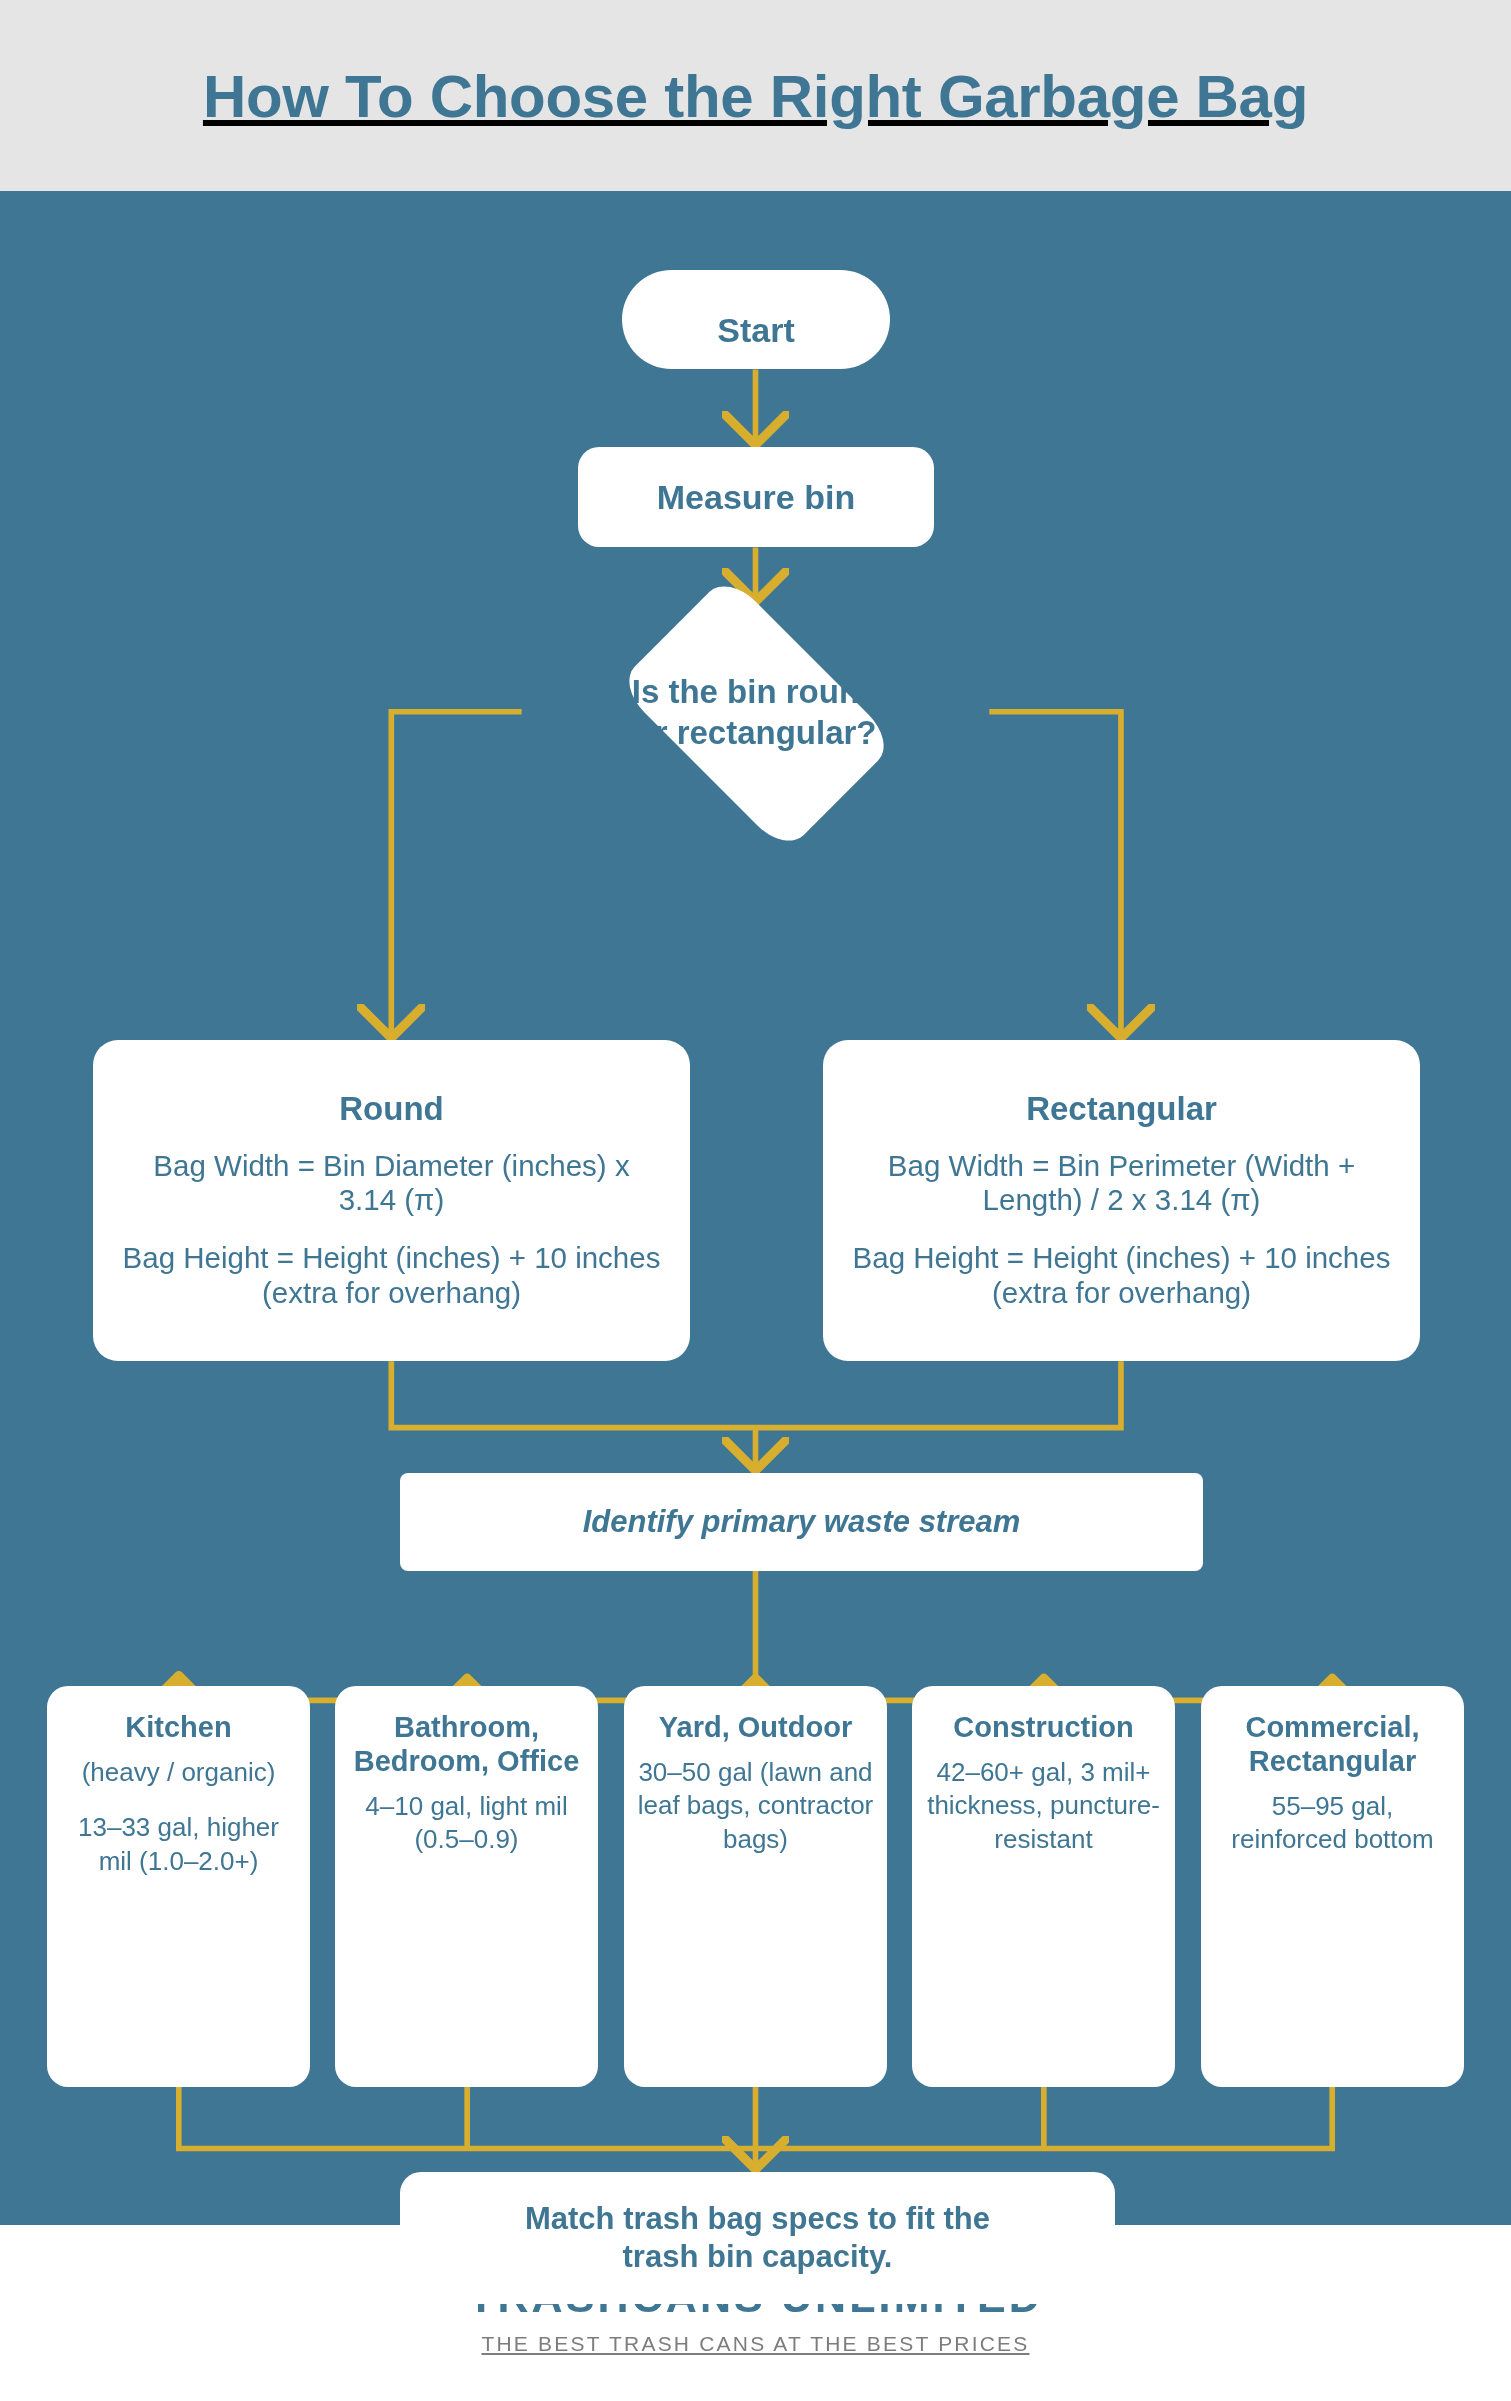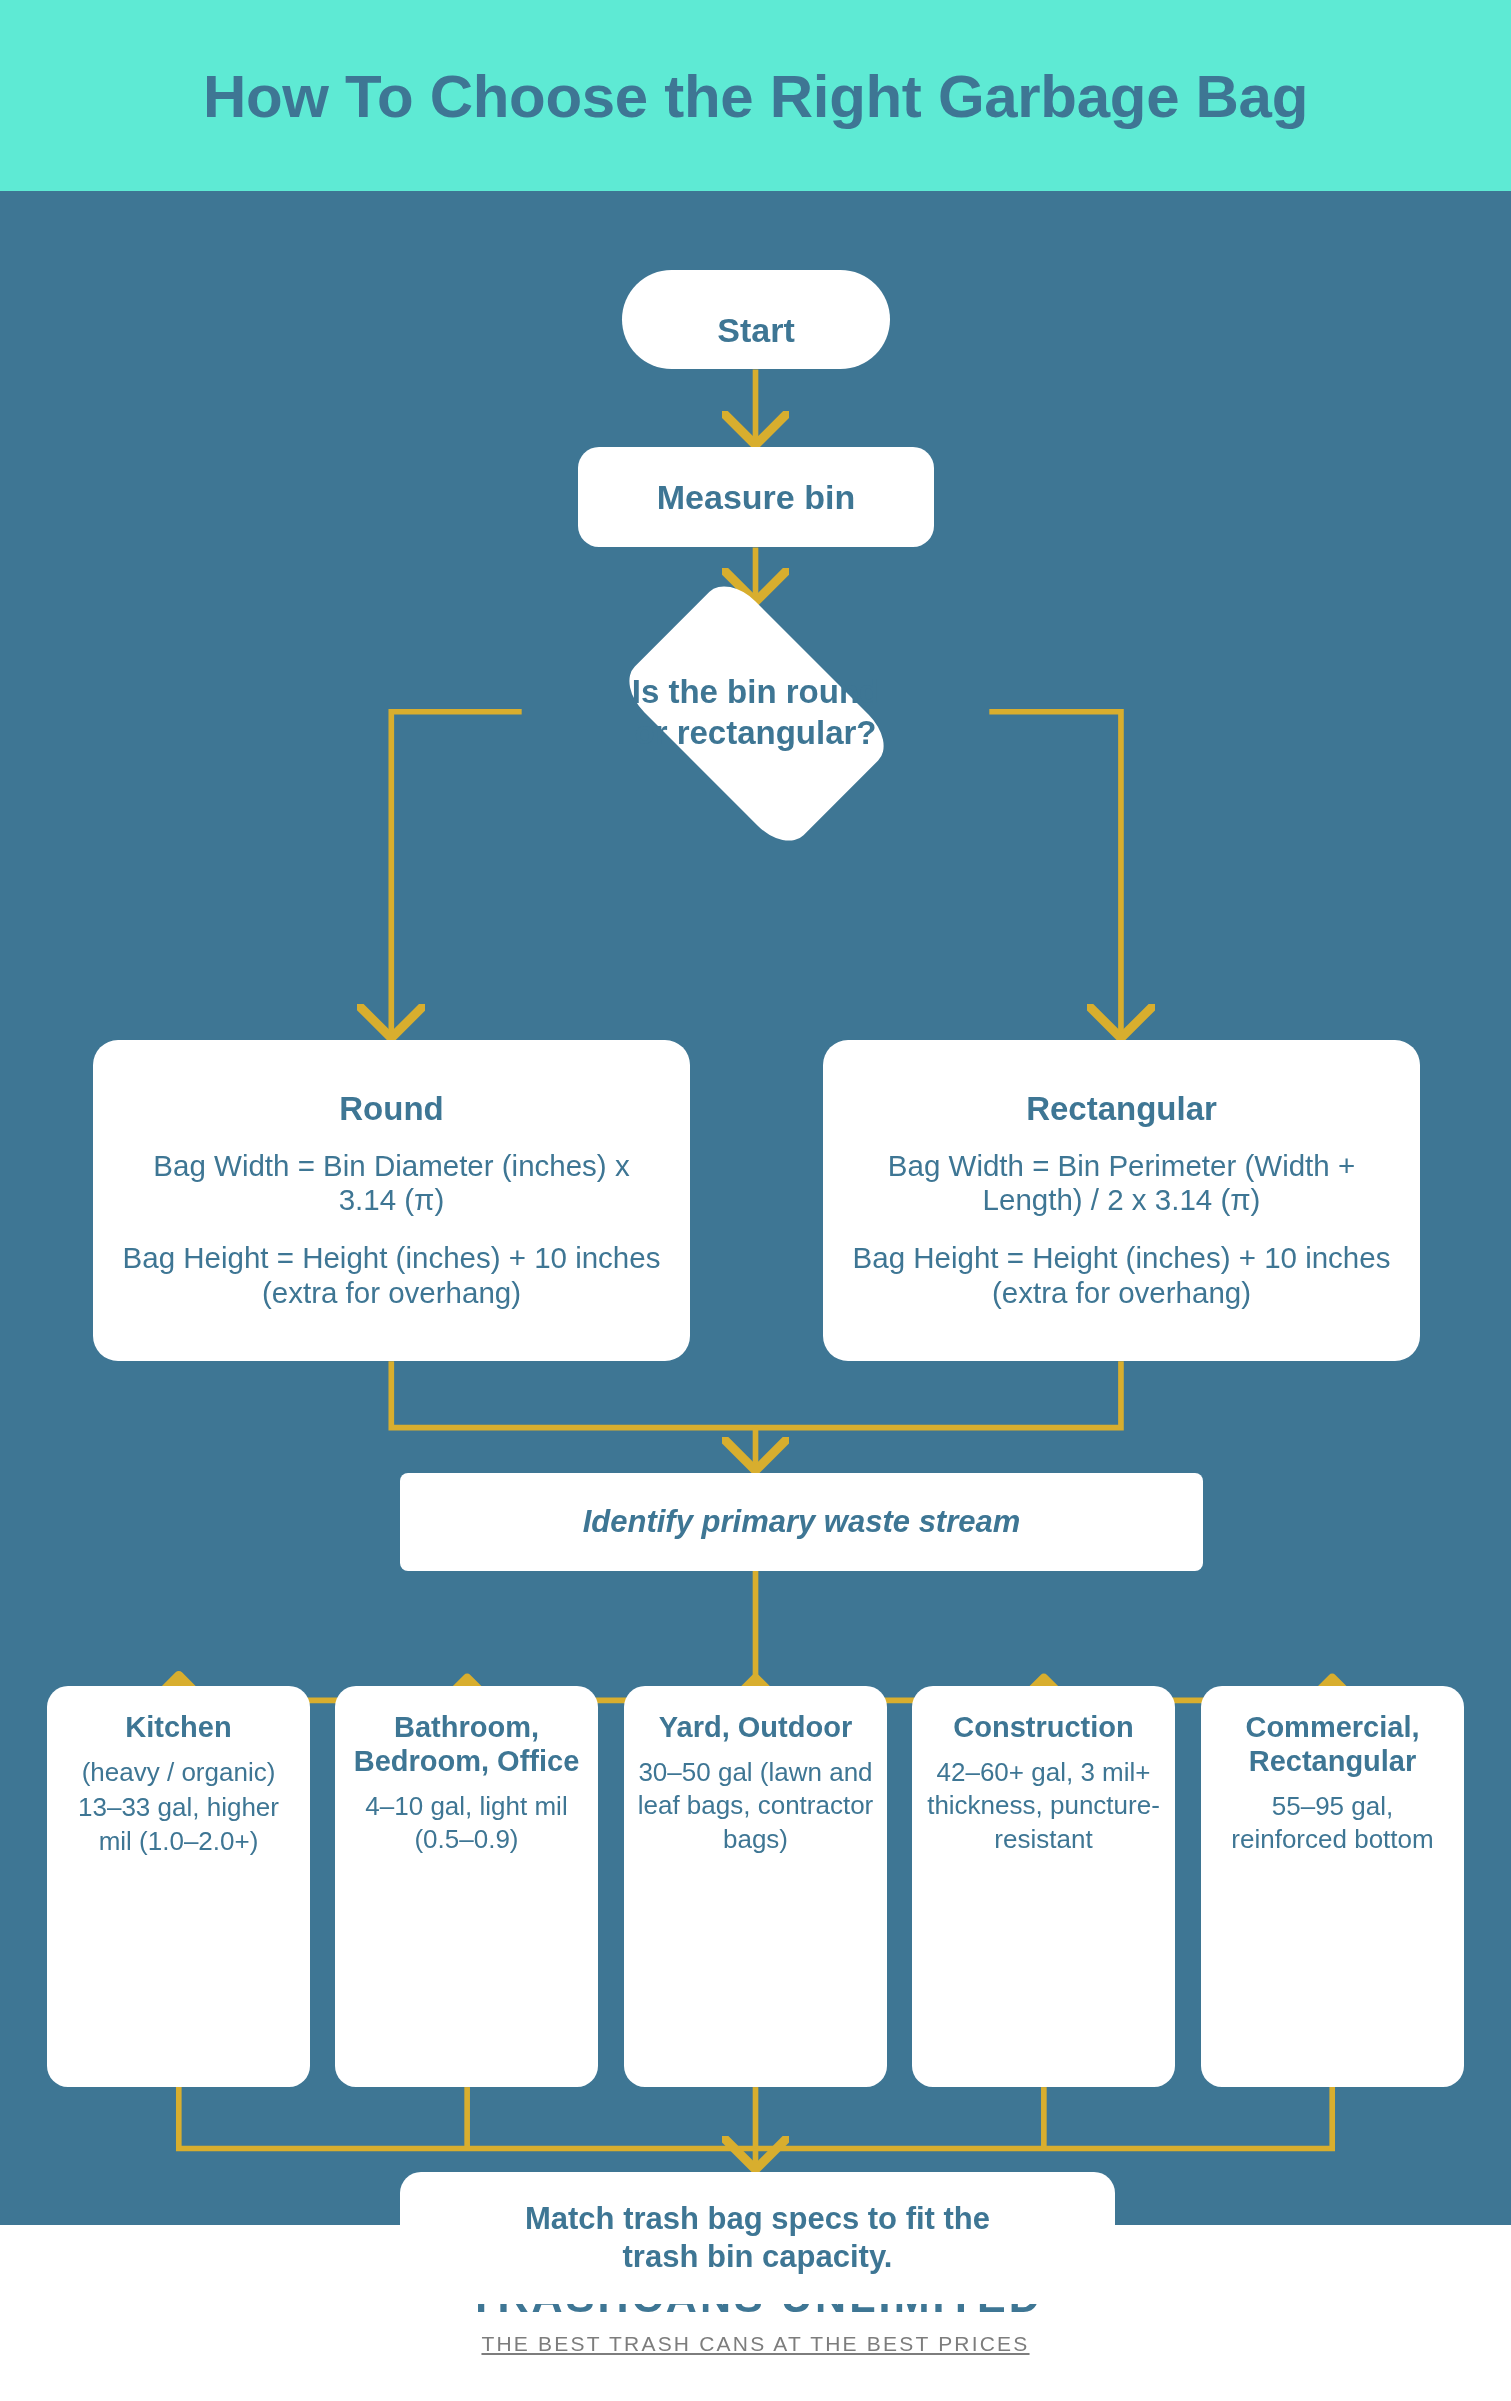--- a/index.html
+++ b/index.html
@@ -18,24 +18,25 @@
     overflow: hidden;
     background: #ffffff;
   }
 
   
   .header {
     position: absolute;
     left: 0; top: 0;
     width: 1511px;
     height: 194px;
-    background: #5eead4;
+    background: #e5e5e5;
     display: flex;
     align-items: center;
     justify-content: center;
+    text-decoration: underline;
   }
   .header-title {
     font-size: 60px;
     font-weight: 700;
     color: #3E7694;
     letter-spacing: -0.3px;
     text-align: center;
     line-height: 1.1;
     font-family: "Liberation Sans", "DejaVu Sans", sans-serif;
   }
@@ -183,21 +184,21 @@
     font-size: 29px;
     font-weight: 700;
     line-height: 1.17;
     margin-bottom: 11.3px;
   }
   .card .card-line {
     font-size: 26px;
     font-weight: 400;
     line-height: 1.28;
   }
-  .card .card-line + .card-line { margin-top: 2px; }
+  .card .card-line + .card-line { margin-top: 22px; }
 
   #card-0 { left: 47px; }
   #card-1 { left: 335px; }
   #card-2 { left: 624px; }
   #card-3 { left: 912px; }
   #card-4 { left: 1201px; }
 
   
   #node-final {
     left: 400px; top: 1978px;

